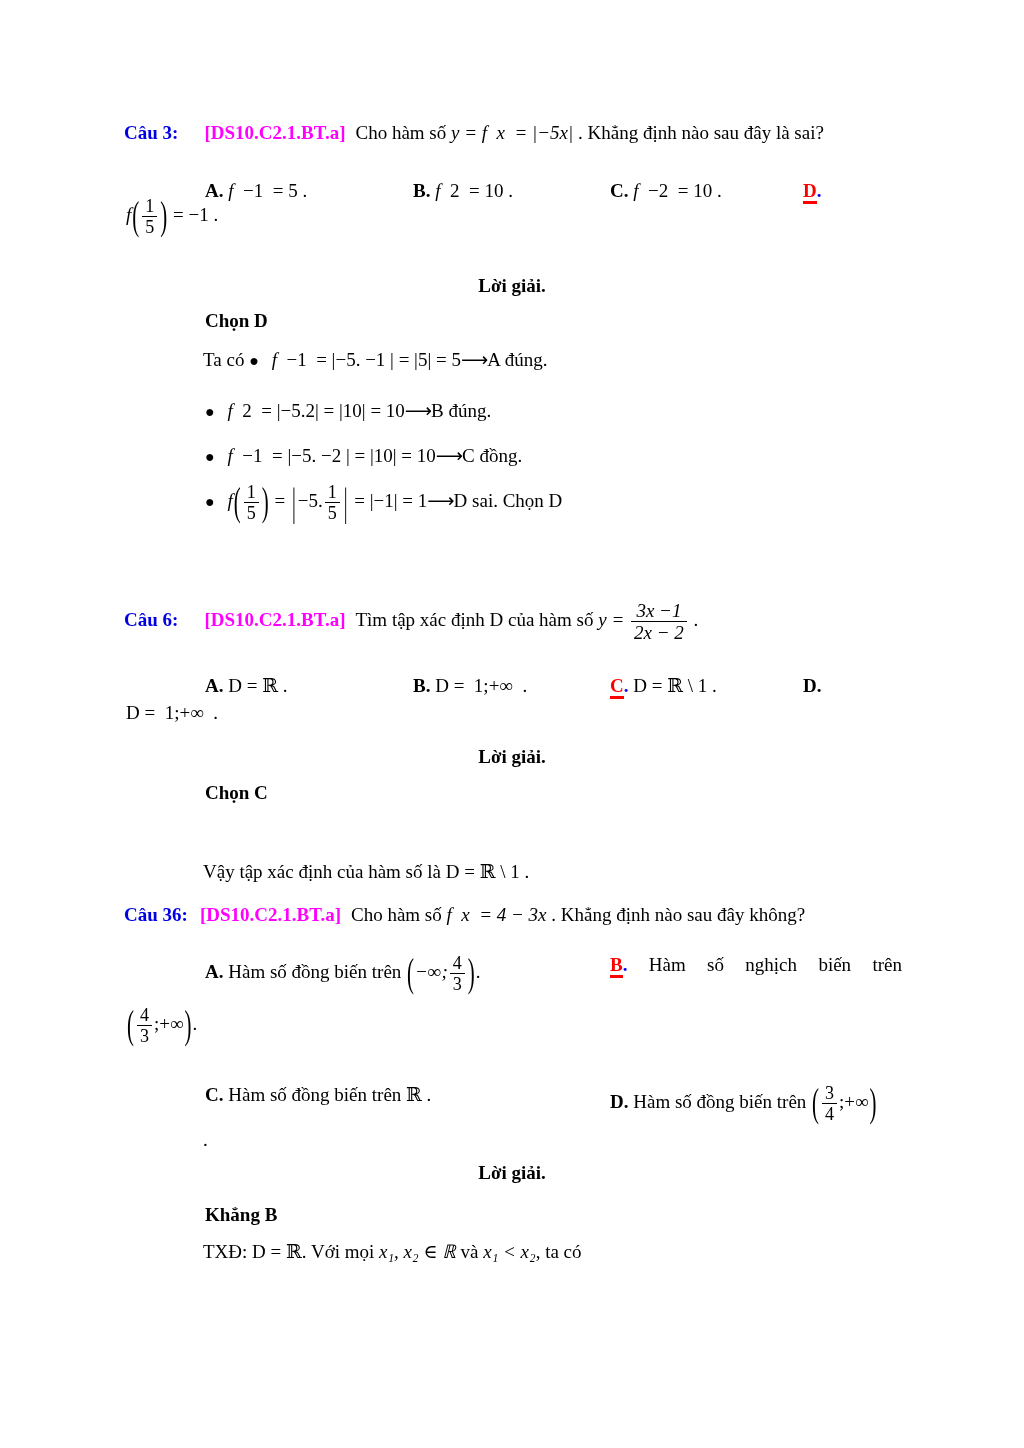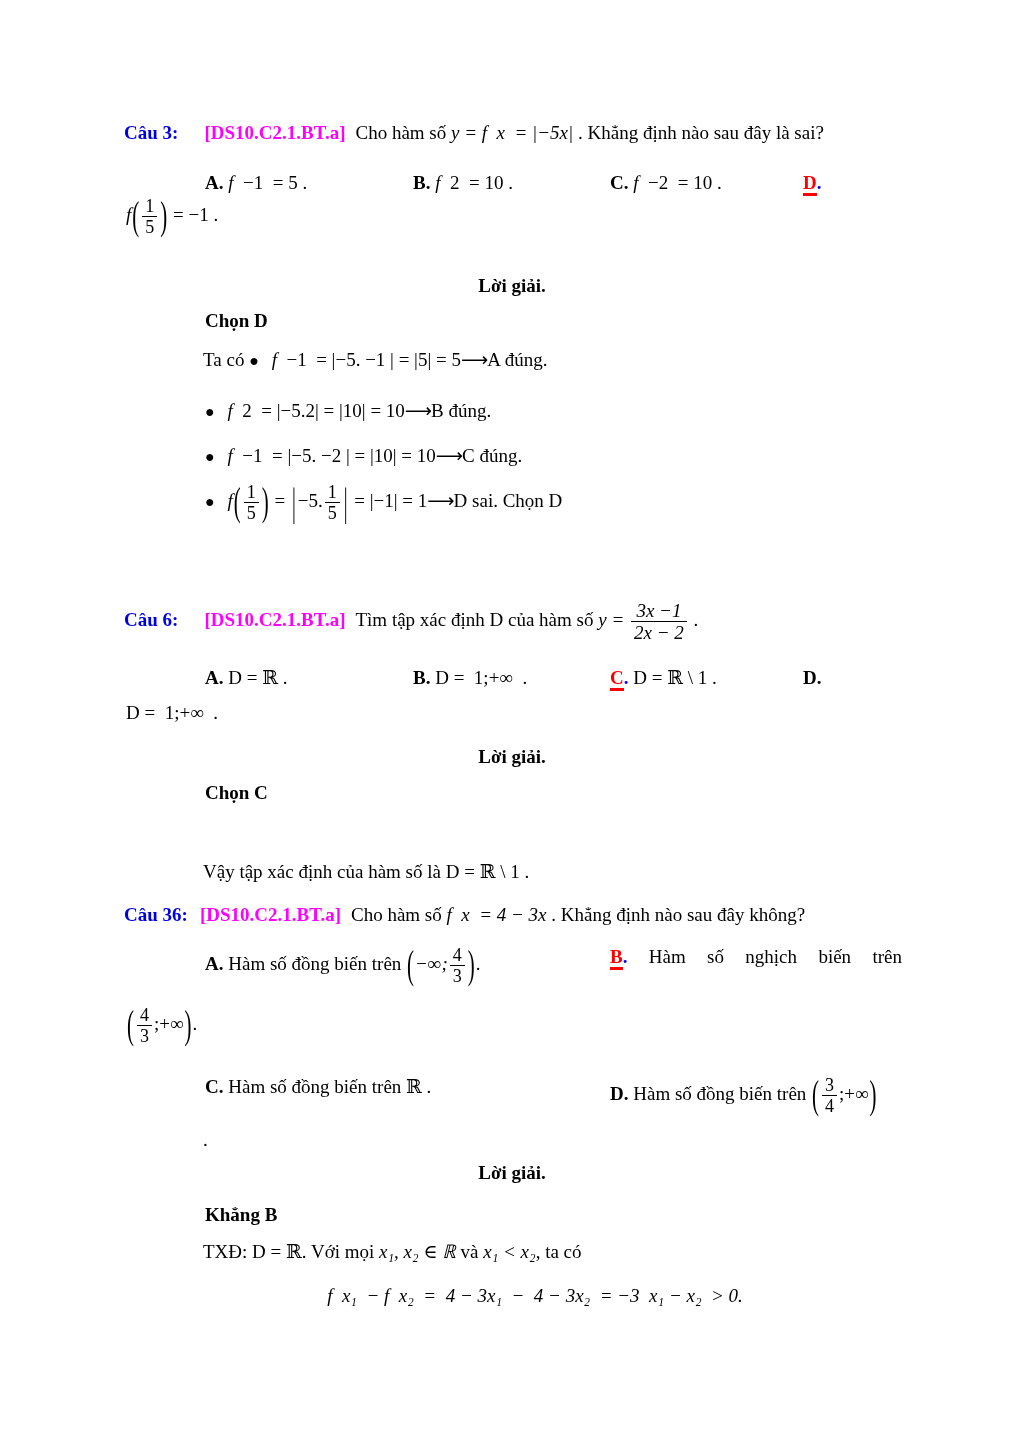--- a/index.html
+++ b/index.html
@@ -12,21 +12,21 @@
   .page { position:relative; width:1024px; height:1448px; overflow:hidden; }
   .blk { position:absolute; line-height:1.3; white-space:nowrap; }
   .ctr { text-align:center; }
   .b  { font-weight:bold; }
   .blue { color:#0000e6; font-weight:bold; }
   .mag  { color:#ff00ff; font-weight:bold; margin:0 10px 0 26px; }
   .ru { color:#ff0000; font-weight:bold; border-bottom:3px solid #ff0000; padding-bottom:0px; }
   .bd { color:#0000ff; font-weight:bold; }
   .mi { font-style:italic; }
   .row { display:flex; }
-  .c { flex:0 0 auto; }
+  .c { flex:0 0 auto;margin-top:8px; }
   .fr { display:inline-block; vertical-align:middle; text-align:center; line-height:1.12; margin:0 2px; font-size:0.95em; }
   .fr .fn { display:block; border-bottom:1.5px solid #000; padding:0 3px; }
   .fr .fd { display:block; padding:0 3px; }
   .bp { display:inline-block; transform:scaleY(1.95); font-size:1.1em; vertical-align:middle; margin:0 1px; }
   .tb { display:inline-block; transform:scaleY(2.15); vertical-align:middle; margin:0 2px; }
   .arrow { font-family:"DejaVu Sans",sans-serif; letter-spacing:-1px; }
   .bullet { font-size:0.85em; margin-right:8px; }
   .just { white-space:normal; text-align:justify; text-align-last:justify; }
 </style>
 </head>
@@ -76,21 +76,21 @@
     <span class="mi">f</span><span>&nbsp;&nbsp;−1&nbsp;&nbsp;= |−5. −1 | = |5| = 5</span><span class="arrow">⟶</span><span>A đúng.</span>
   </div>
 
   <div class="blk" style="left:205px;top:398px">
     <span class="bullet">●</span>
     <span class="mi">f</span><span>&nbsp;&nbsp;2&nbsp;&nbsp;= |−5.2| = |10| = 10</span><span class="arrow">⟶</span><span>B đúng.</span>
   </div>
 
   <div class="blk" style="left:205px;top:443px">
     <span class="bullet">●</span>
-    <span class="mi">f</span><span>&nbsp;&nbsp;−1&nbsp;&nbsp;= |−5. −2 | = |10| = 10</span><span class="arrow">⟶</span><span>C đúng.</span>
+    <span class="mi">f</span><span>&nbsp;&nbsp;−1&nbsp;&nbsp;= |−5. −2 | = |10| = 10</span><span class="arrow">⟶</span><span>C đồng.</span>
   </div>
 
   <div class="blk" style="left:205px;top:482px">
     <span class="bullet">●</span>
     <span class="mi">f</span><span class="bp">(</span><span class="fr"><span class="fn">1</span><span class="fd">5</span></span><span class="bp">)</span>
     <span>=</span>
     <span class="tb">|</span><span>−5.</span><span class="fr"><span class="fn">1</span><span class="fd">5</span></span><span class="tb">|</span>
     <span>= |−1| = 1</span><span class="arrow">⟶</span><span>D sai. Chọn D</span>
   </div>
 
@@ -186,17 +186,14 @@
   </div>
 
   <div class="blk" style="left:203px;top:1240px">
     <span>TXĐ:</span>
     <span>D = ℝ</span><span>. Với mọi</span>
     <span class="mi">x₁, x₂ ∈ ℝ</span>
     <span>và</span>
     <span class="mi">x₁ &lt; x₂</span><span>, ta có</span>
   </div>
 
-  <div class="blk ctr" style="left:150px;top:1284px;width:770px">
-    <span class="mi">f&nbsp;&nbsp;x₁&nbsp;&nbsp;− f&nbsp;&nbsp;x₂&nbsp;&nbsp;=&nbsp;&nbsp;4 − 3x₁&nbsp;&nbsp;−&nbsp;&nbsp;4 − 3x₂&nbsp;&nbsp;= −3&nbsp;&nbsp;x₁ − x₂&nbsp;&nbsp;&gt; 0.</span>
-  </div>
 
 </div>
 
 </body></html>

